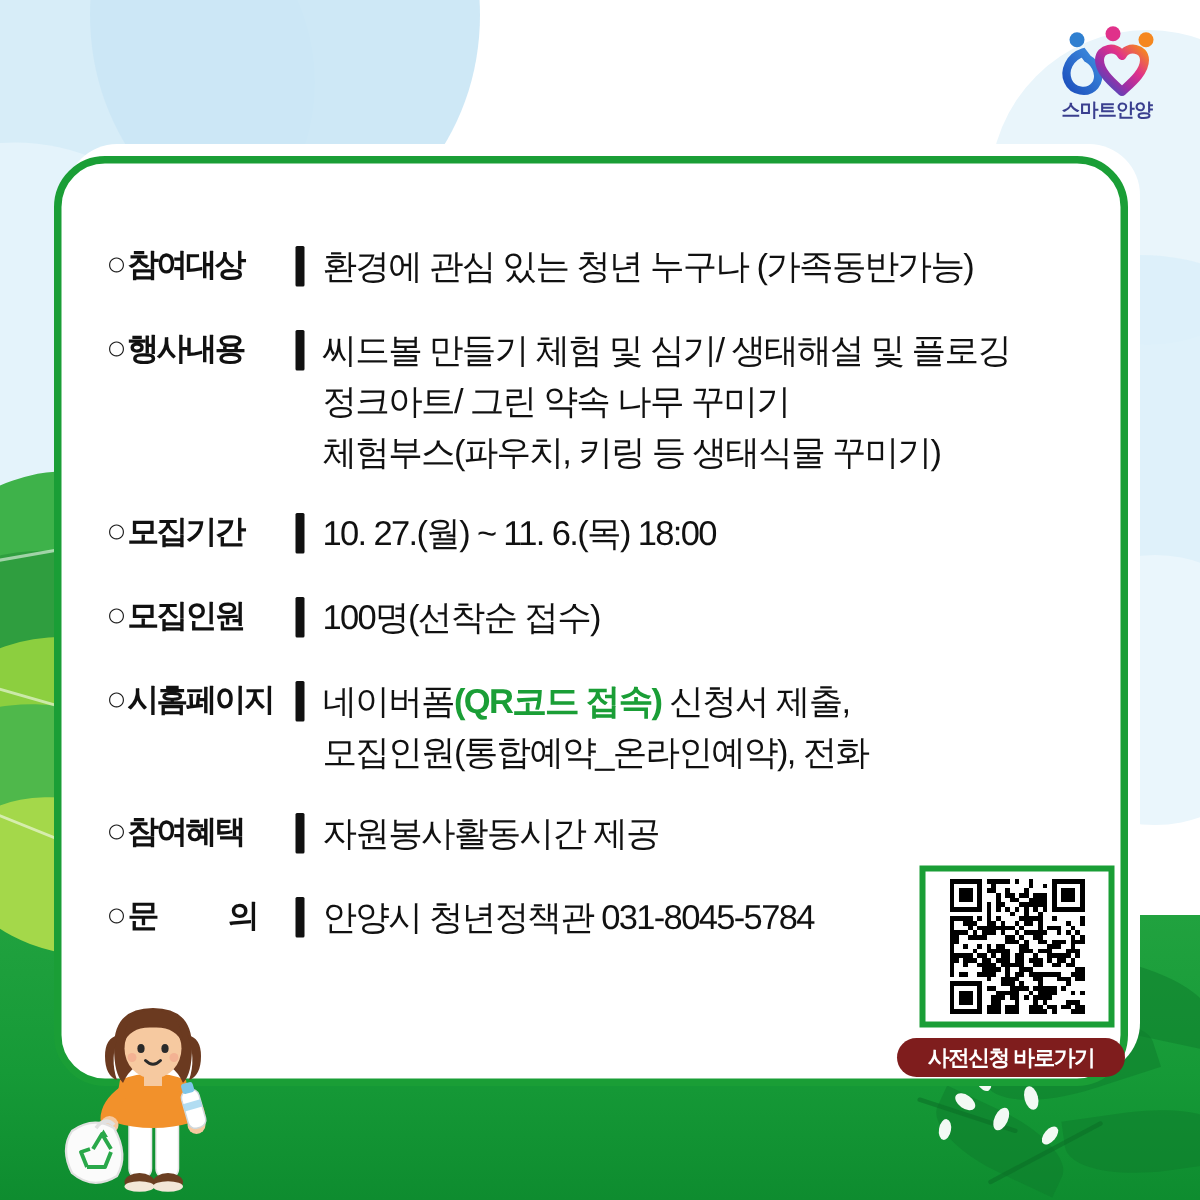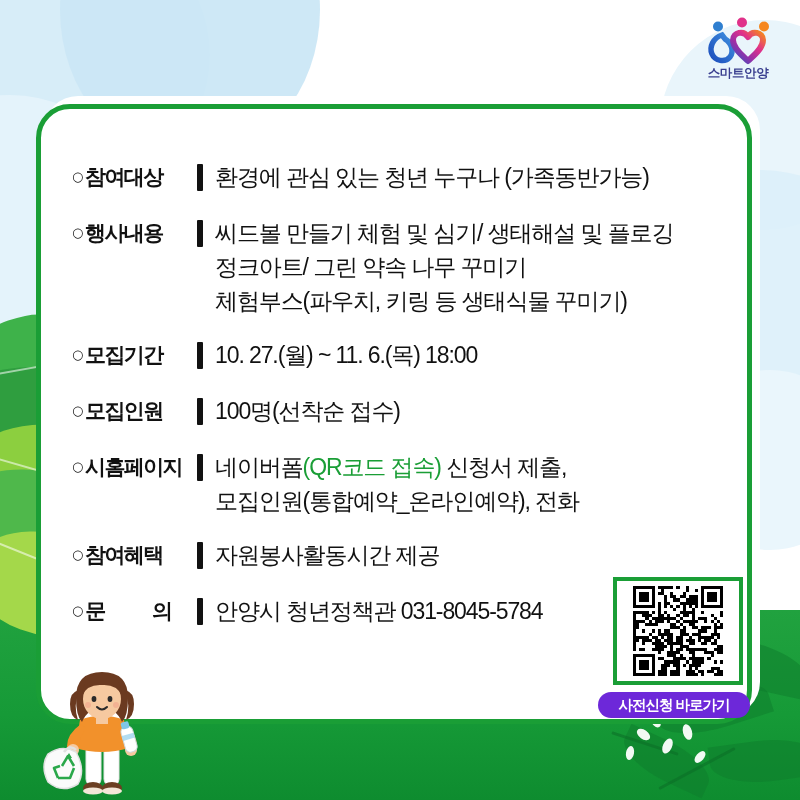--- a/index.html
+++ b/index.html
@@ -85,40 +85,40 @@
     flex:none;width:108px;font-size:21px;font-weight:700;color:#111;
     line-height:34px;letter-spacing:-1.6px;white-space:nowrap;
   }
   .label.spaced{letter-spacing:20px;text-align:right;}
   .divider{
     flex:none;width:6px;height:27px;background:#111;margin:4px 12px 0 4px;border-radius:1px;
   }
   .value{
     font-size:23px;color:#111;line-height:34px;letter-spacing:-1.1px;font-weight:500;
   }
-  .value .hl{color:#1a9e36;font-weight:400;}
+  .value .hl{color:#1a9e36;font-weight:700;}
   .value .ln{display:block;}
 
   .r-target{margin-bottom:22px;}
   .r-content{margin-bottom:20px;}
   .r-period{margin-bottom:22px;}
   .r-quota{margin-bottom:22px;}
   .r-apply{margin-bottom:20px;}
   .r-benefit{margin-bottom:22px;}
   .r-contact{margin-bottom:0;}
 
   
   .qr-box{
     position:absolute;left:613px;top:577px;width:130px;height:108px;
     border:4px solid #1a9e36;background:#ffffff;box-sizing:border-box;padding:5px;
   }
   .qr-canvas{width:100%;height:100%;display:block;}
   .qr-btn{
     position:absolute;left:598px;top:692px;width:152px;height:26px;
-    background:#6d28d9;border-radius:13px;color:#ffffff;
+    background:#7f1d1d;border-radius:13px;color:#ffffff;
     font-size:14.5px;font-weight:700;letter-spacing:-1px;
     display:flex;align-items:center;justify-content:center;
   }
 
   
   .girl{position:absolute;left:36px;top:668px;width:132px;height:128px;}
 </style>
 </head>
 <body>
 

